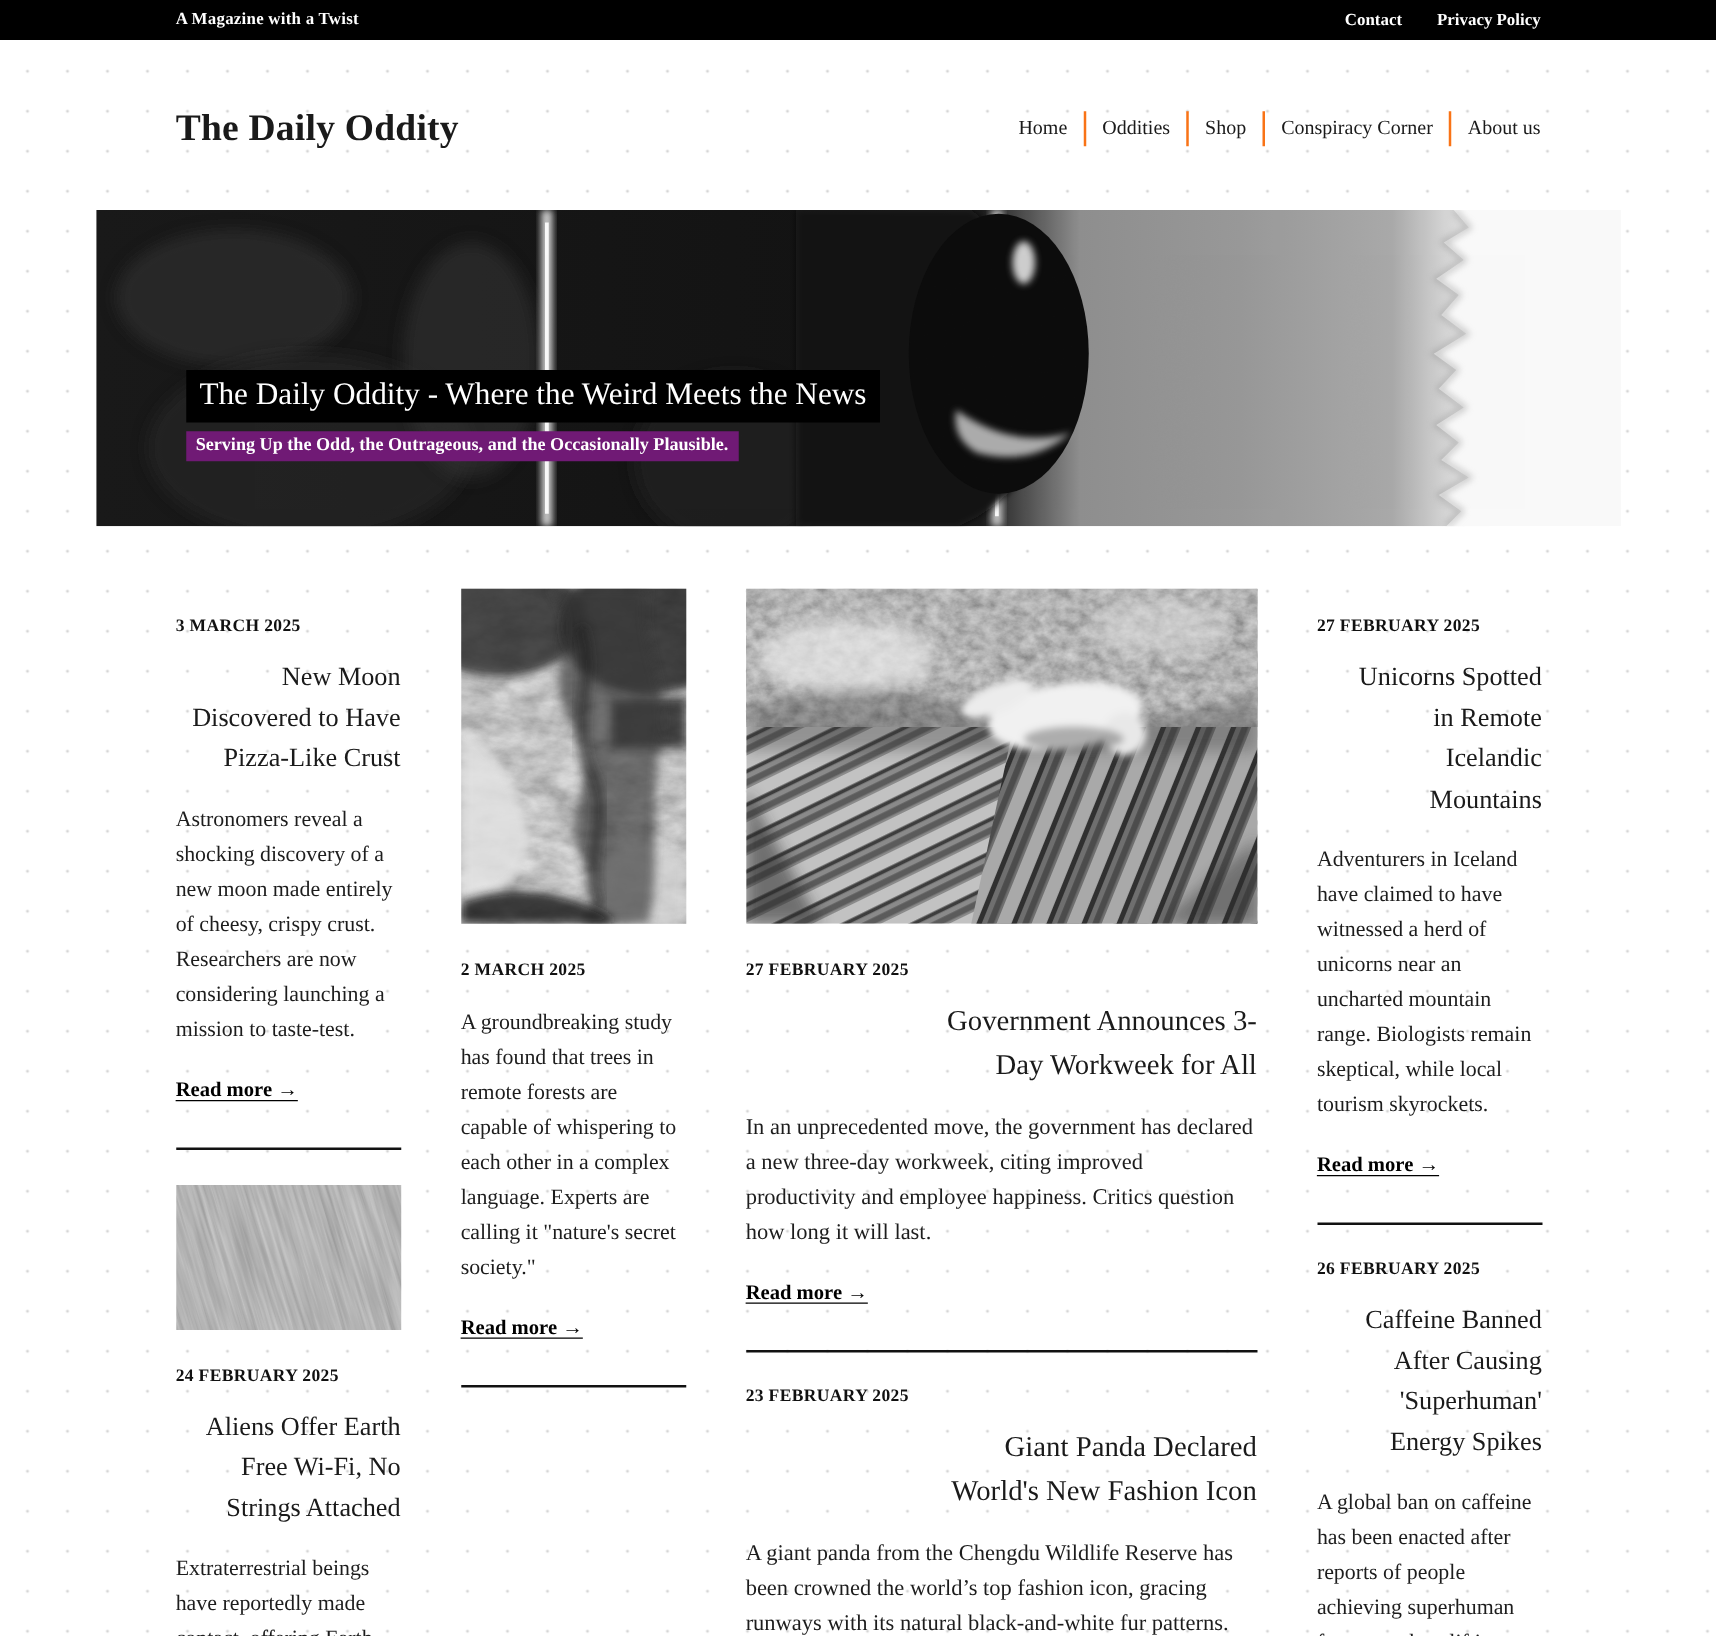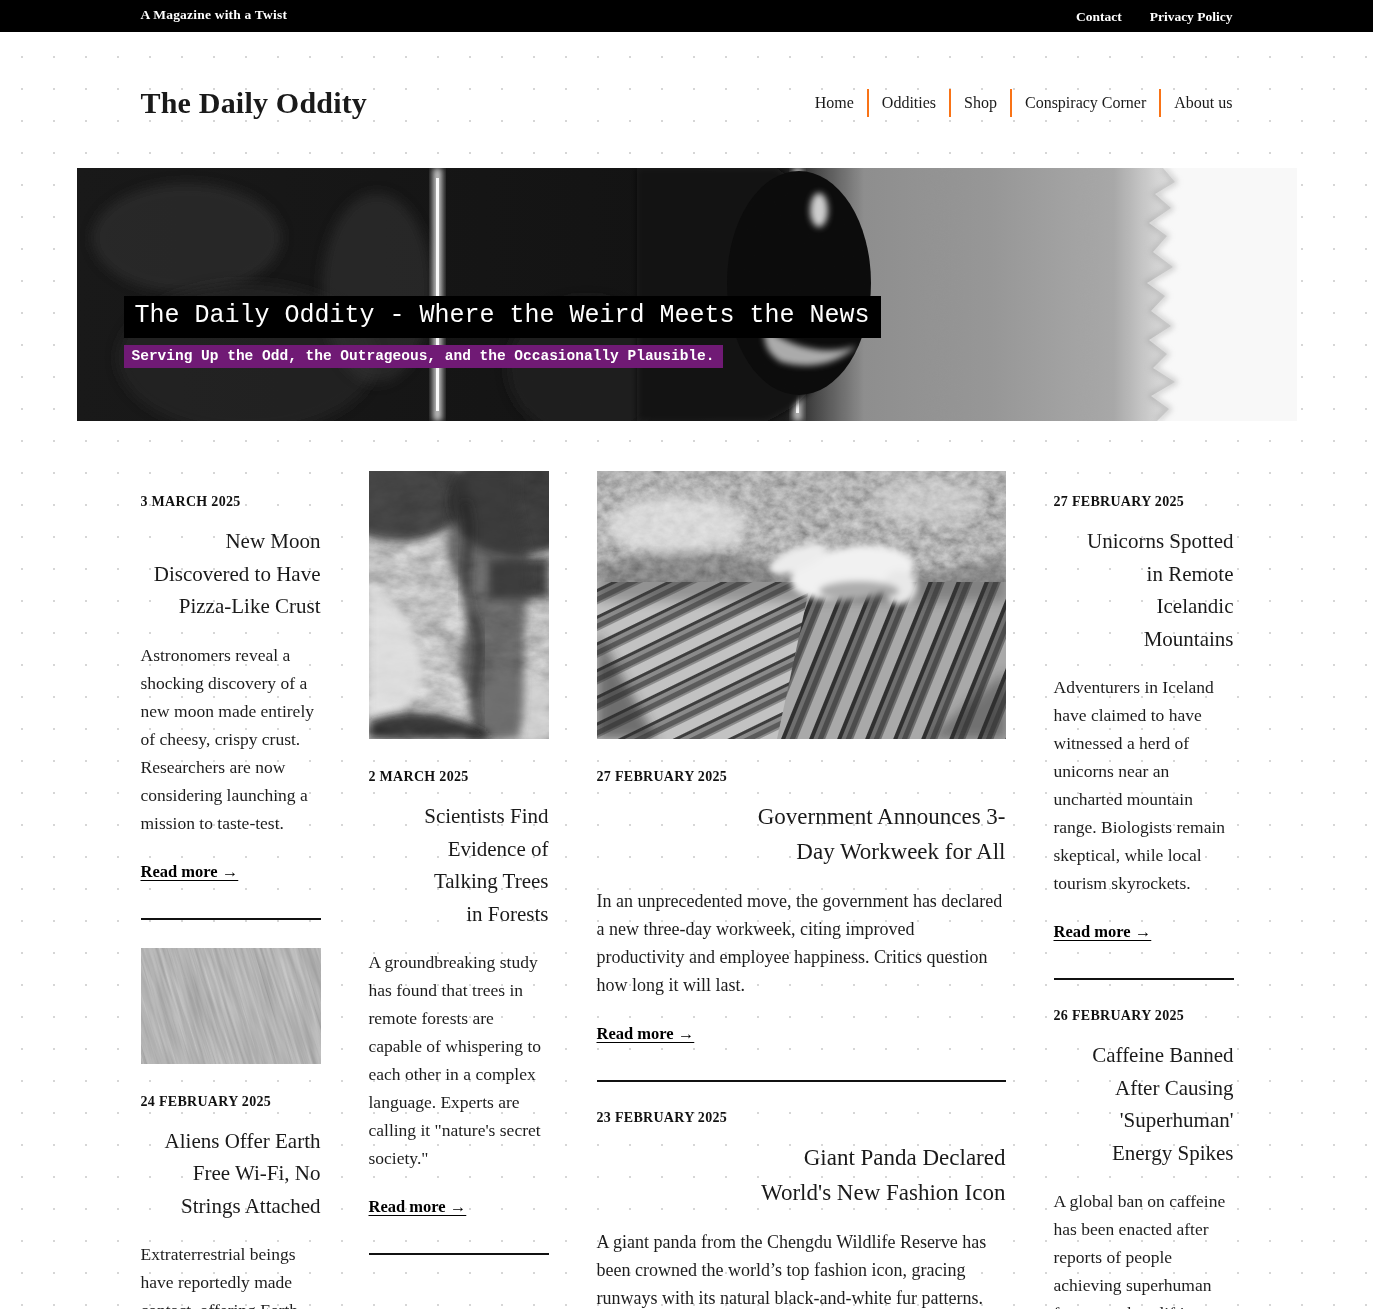--- a/index.html
+++ b/index.html
@@ -26,21 +26,21 @@
   .site-title { font-size: 30px; font-weight: bold; margin: 0; letter-spacing: 0.2px; cursor: pointer; }
   .main-nav { display: flex; align-items: center; }
   .main-nav a { font-size: 16px; color: #1a1a1a; text-decoration: none; padding: 3px 13px; line-height: 1.4; cursor: pointer; }
   .main-nav a + a { border-left: 2px solid #f97316; }
   .main-nav a:first-child { padding-left: 0; }
   .main-nav a:last-child { padding-right: 0; }
 
   
   .hero { width: 1220px; height: 253px; margin: 48px auto 0; position: relative; }
   .hero svg { display: block; }
-  .hero-text { position: absolute; left: 47px; top: 128px; font-family: Liberation Mono, monospace; }
+  .hero-text { position: absolute; left: 72px; top: 128px; }
   .hero-title { display: inline-block; background: #000; color: #fff; font-weight: normal;
                 font-size: 25px; line-height: 1.2; padding: 5px 11px 7px; margin: 0; }
   .hero-subtitle { display: inline-block; background: #701a75; color: #fff; font-weight: bold;
                    font-size: 14.5px; padding: 3px 8px 4px; margin: 7px 0 0; }
 
   
   .grid { display: flex; gap: 48px; margin-top: 50px; }
   .col { flex: none; }
   .col-narrow { width: 180px; }
   .col-wide { width: 409px; }
@@ -207,24 +207,20 @@
           <path d="M0,110 Q45,140 55,200 Q50,245 0,250 Z" fill="#e2e2e2" opacity="0.85" filter="url(#tBlur4)"></path>
           <path d="M120,210 q30,-10 60,5 l0,53 -70,0 z" fill="#d8d8d8" opacity="0.7" filter="url(#tBlur4)"></path>
 
           <path d="M70,0 C100,30 60,70 90,110 C120,150 70,180 100,220 C115,245 100,260 95,268 L150,268 C160,220 150,170 160,120 C168,80 140,40 150,0 Z" fill="#3a3a3a" opacity="0.65" filter="url(#tBlur4)"></path>
           <path d="M95,30 C110,70 85,110 105,150 C120,185 95,220 110,255" stroke="#1f1f1f" stroke-width="10" fill="none" opacity="0.5" filter="url(#tBlur4)"></path>
 
           <path d="M0,250 Q60,230 120,262 L120,268 L0,268 Z" fill="#141414" opacity="0.8" filter="url(#tBlur4)"></path>
         </svg>
       </figure>
       <div class="date">2 MARCH 2025</div>
-      <h2 class="title">Scientists Find
-Evidence of
-Talking Trees
-in Forests</h2>
       <p class="body">A groundbreaking study has found that trees in remote forests are capable of whispering to each other in a complex language. Experts are calling it "nature's secret society."</p>
       <a class="read-more">Read more →</a>
     </article>
     <hr class="divider">
   </section>
 
   <section class="col col-wide">
     <article>
       <figure class="thumb">
         <svg width="409" height="268" aria-hidden="true">

